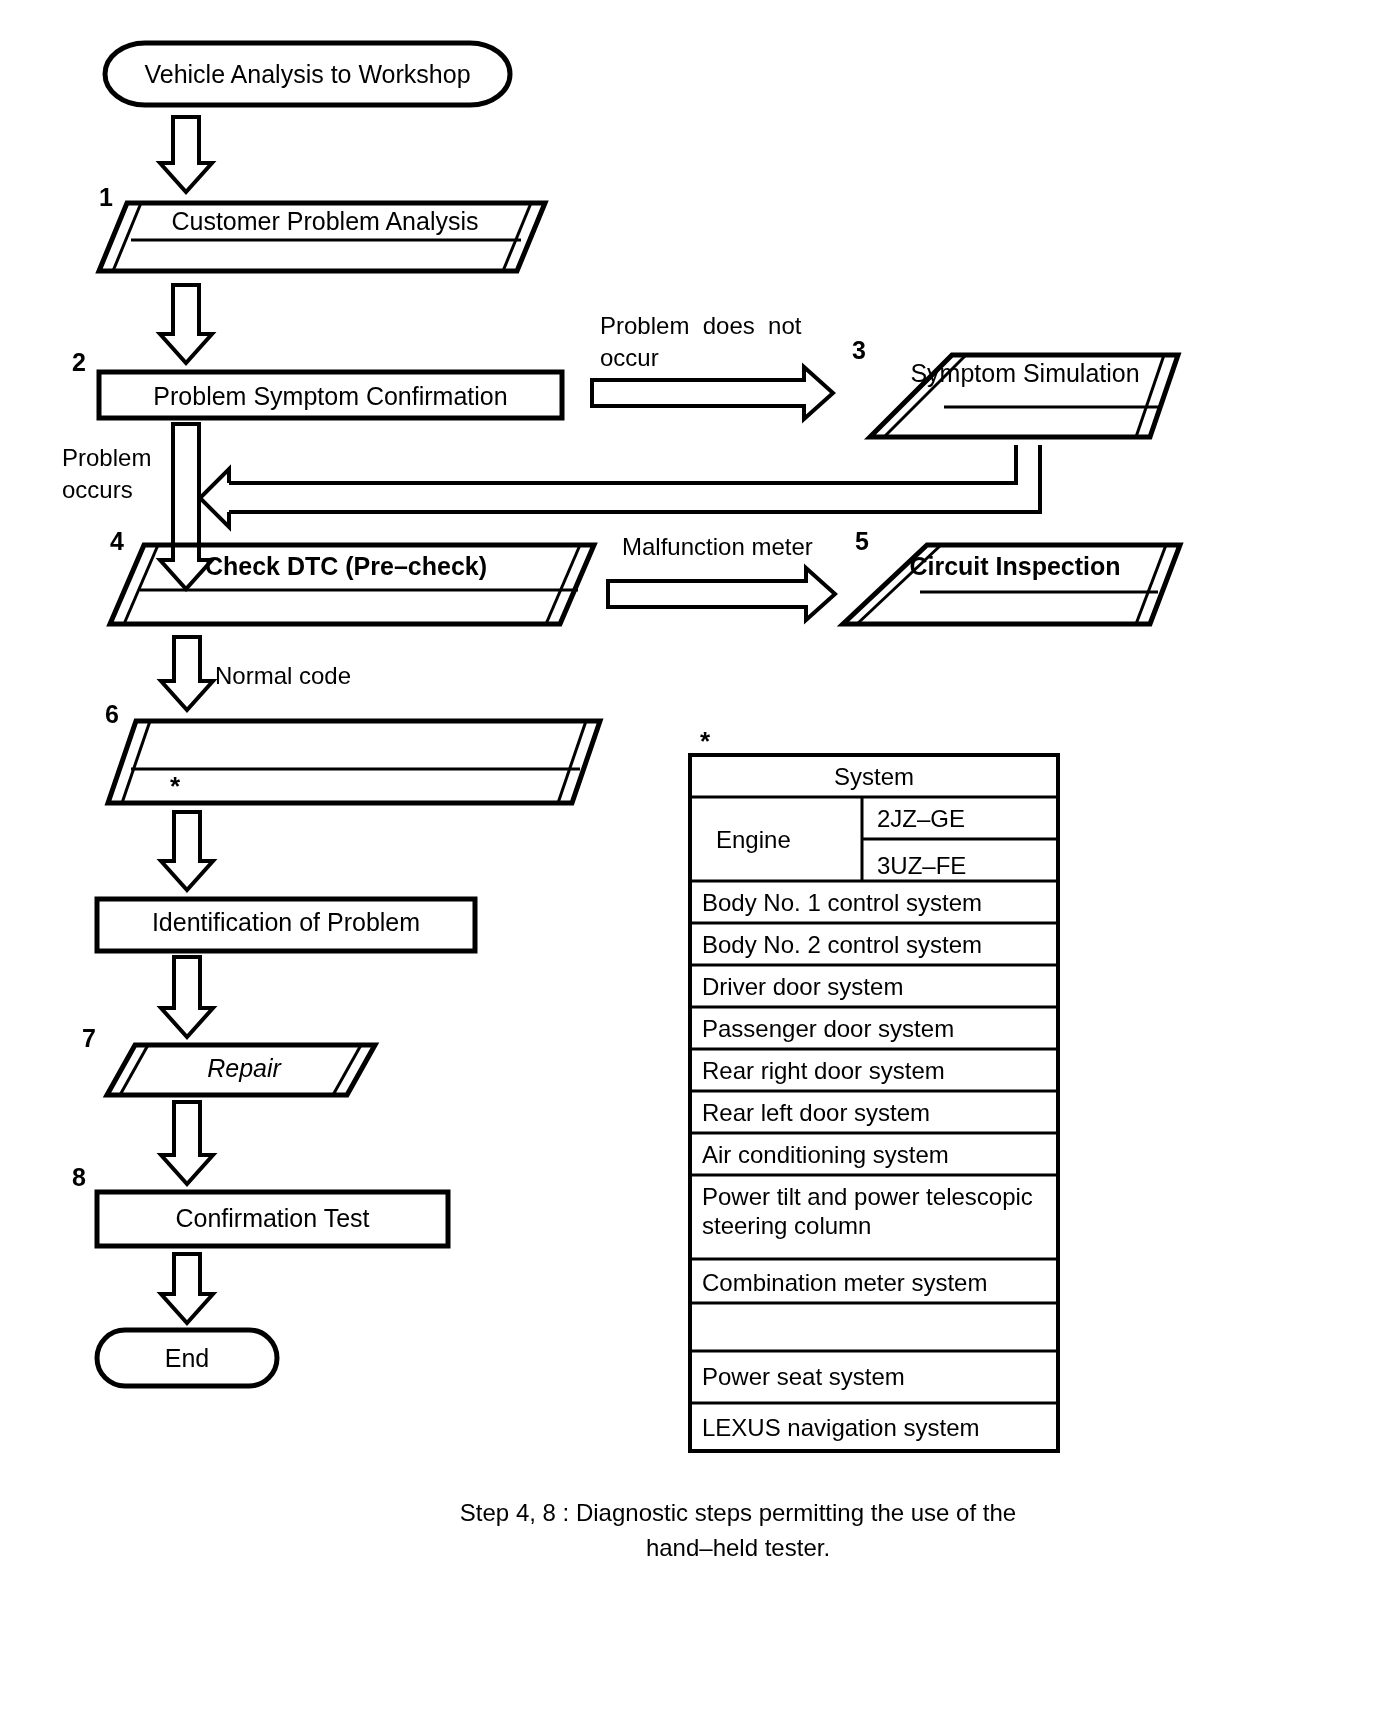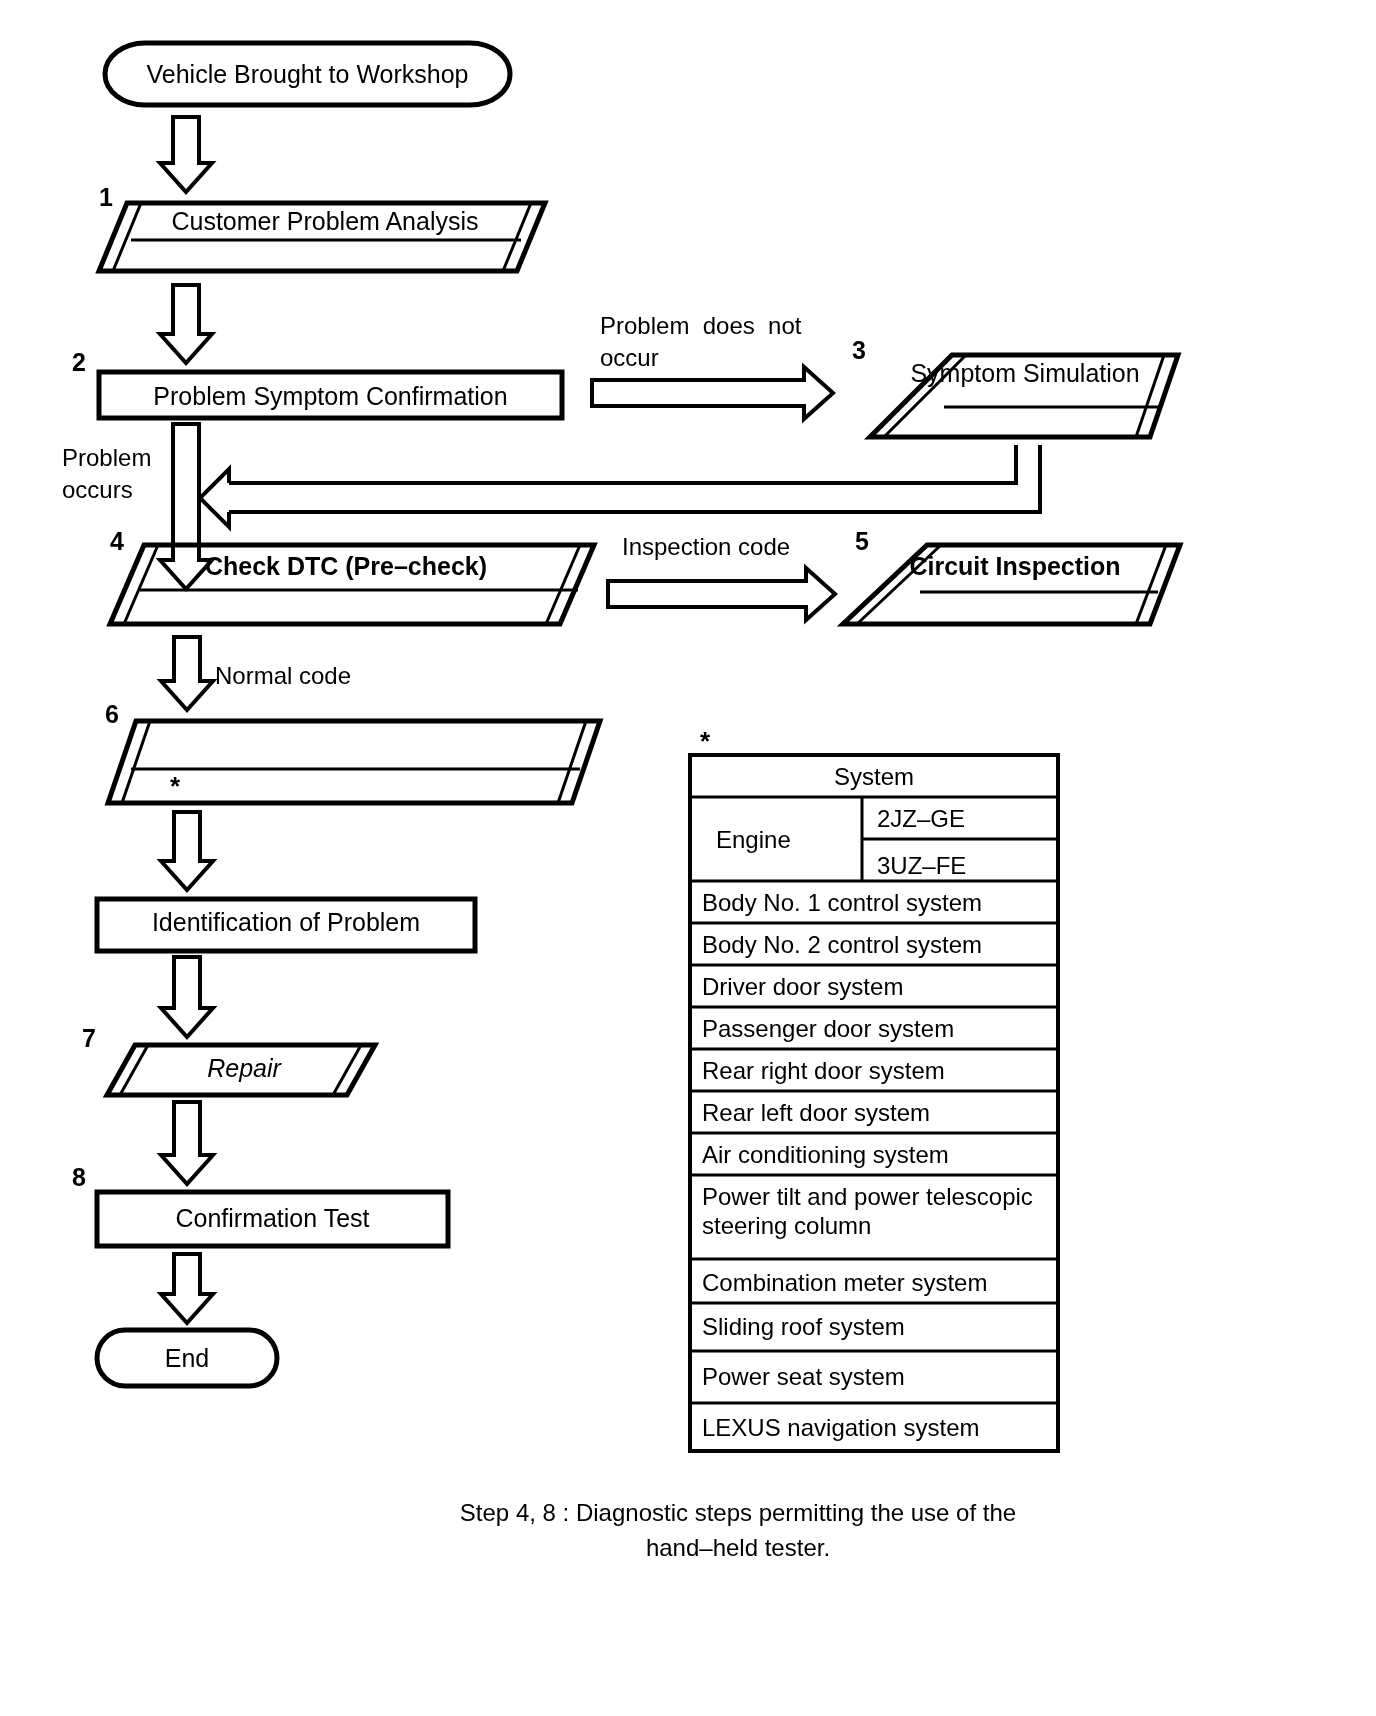--- a/index.html
+++ b/index.html
@@ -147,41 +147,41 @@
       <path d="M 690 1133 L 1058 1133" stroke-width="3"></path>
       <path d="M 690 1175 L 1058 1175" stroke-width="3"></path>
 
       <path d="M 690 1259 L 1058 1259" stroke-width="3"></path>
       <path d="M 690 1303 L 1058 1303" stroke-width="3"></path>
       <path d="M 690 1351 L 1058 1351" stroke-width="3"></path>
       <path d="M 690 1403 L 1058 1403" stroke-width="3"></path>
     </g>
   </svg>
 
-  <div class="lbl node-text" style="left:105px; top:60px; width:405px;">Vehicle Brought to Workshop</div>
+  <div class="lbl node-text" style="left:105px; top:60px; width:405px;">Vehicle Analysis to Workshop</div>
 
   <div class="lbl step-num" style="left:99px; top:183px;">1</div>
   <div class="lbl node-text" style="left:130px; top:207px; width:390px;">Customer Problem Analysis</div>
 
   <div class="lbl step-num" style="left:72px; top:348px;">2</div>
   <div class="lbl node-text" style="left:103px; top:382px; width:455px;">Problem Symptom Confirmation</div>
 
   <div class="lbl edge-label" style="left:600px; top:310px; width:250px;">Problem  does  not
 occur</div>
 
   <div class="lbl step-num" style="left:852px; top:336px;">3</div>
   <div class="lbl node-text" style="left:895px; top:359px; width:260px;">Symptom Simulation</div>
 
   <div class="lbl edge-label" style="left:62px; top:442px; width:140px;">Problem
 occurs</div>
 
   <div class="lbl step-num" style="left:110px; top:527px;">4</div>
   <div class="lbl node-text bold" style="left:136px; top:552px; width:420px;">Check DTC (Pre–check)</div>
 
-  <div class="lbl edge-label" style="left:622px; top:531px; width:210px;">Inspection code</div>
+  <div class="lbl edge-label" style="left:622px; top:531px; width:210px;">Malfunction meter</div>
 
   <div class="lbl step-num" style="left:855px; top:527px;">5</div>
   <div class="lbl node-text bold" style="left:880px; top:552px; width:270px;">Circuit Inspection</div>
 
   <div class="lbl edge-label" style="left:215px; top:660px; width:200px;">Normal code</div>
 
   <div class="lbl step-num" style="left:105px; top:700px;">6</div>
   <div class="lbl asterisk" style="left:170px; top:771px;">*</div>
 
   <div class="lbl node-text" style="left:100px; top:908px; width:372px;">Identification of Problem</div>
@@ -205,20 +205,19 @@
   <div class="lbl tbl-cell" style="left:702px; top:889px; width:350px;">Body No. 1 control system</div>
   <div class="lbl tbl-cell" style="left:702px; top:931px; width:350px;">Body No. 2 control system</div>
   <div class="lbl tbl-cell" style="left:702px; top:973px; width:350px;">Driver door system</div>
   <div class="lbl tbl-cell" style="left:702px; top:1015px; width:350px;">Passenger door system</div>
   <div class="lbl tbl-cell" style="left:702px; top:1057px; width:350px;">Rear right door system</div>
   <div class="lbl tbl-cell" style="left:702px; top:1099px; width:350px;">Rear left door system</div>
   <div class="lbl tbl-cell" style="left:702px; top:1141px; width:350px;">Air conditioning system</div>
   <div class="lbl tbl-cell" style="left:702px; top:1183px; width:352px;">Power tilt and power telescopic
 steering column</div>
   <div class="lbl tbl-cell" style="left:702px; top:1269px; width:350px;">Combination meter system</div>
-  <div class="lbl tbl-cell" style="left:702px; top:1313px; width:350px;">Sliding roof system</div>
   <div class="lbl tbl-cell" style="left:702px; top:1414px; width:350px;">LEXUS navigation system</div>
   <div class="lbl tbl-cell" style="left:702px; top:1363px; width:350px;">Power seat system</div>
 
   <div class="lbl footnote" style="left:388px; top:1496px; width:700px;">Step 4, 8 : Diagnostic steps permitting the use of the</div>
   <div class="lbl footnote" style="left:388px; top:1531px; width:700px;">hand–held tester.</div>
 
 </div>
 
 </body></html>

